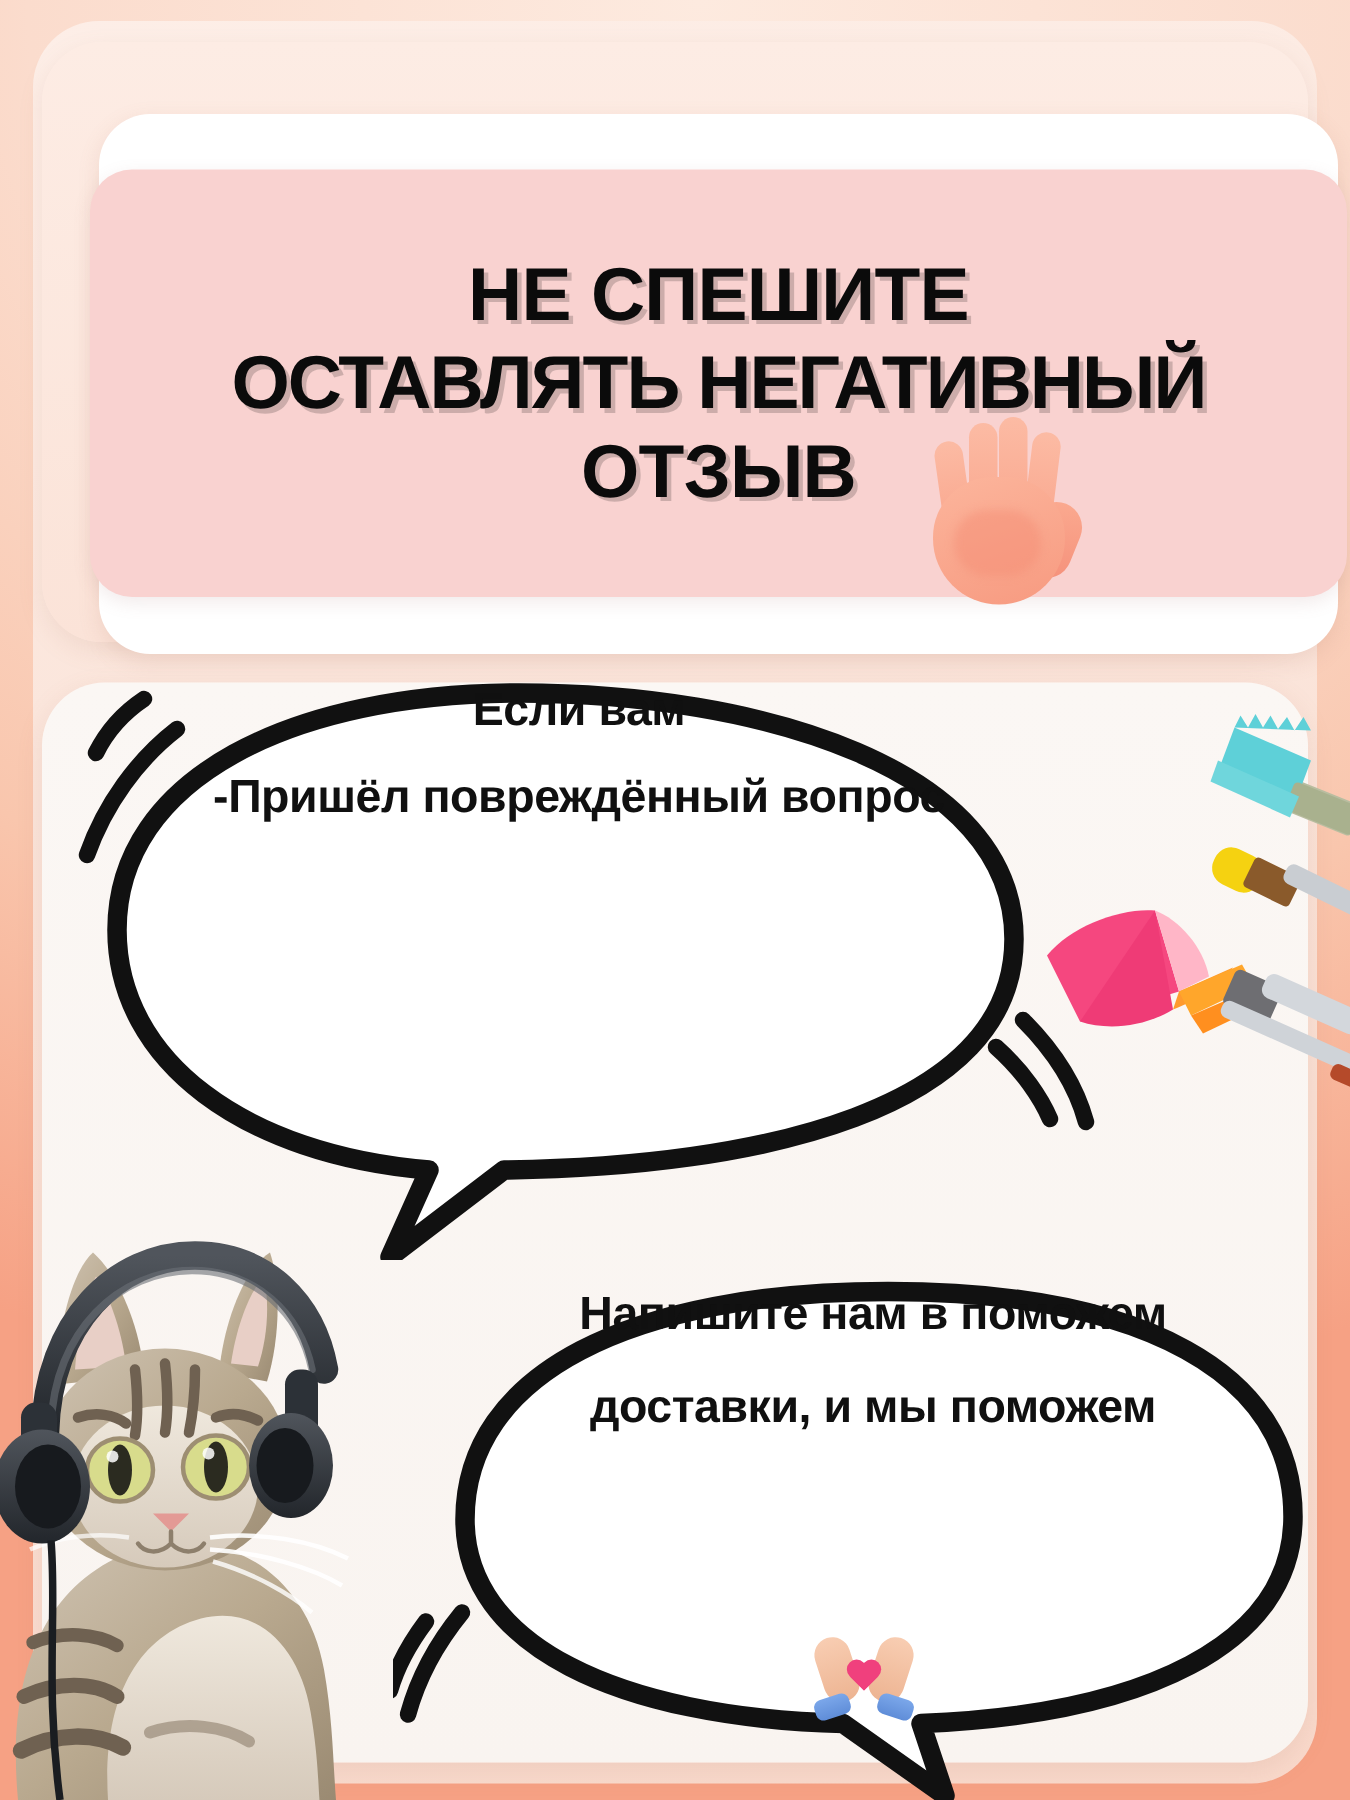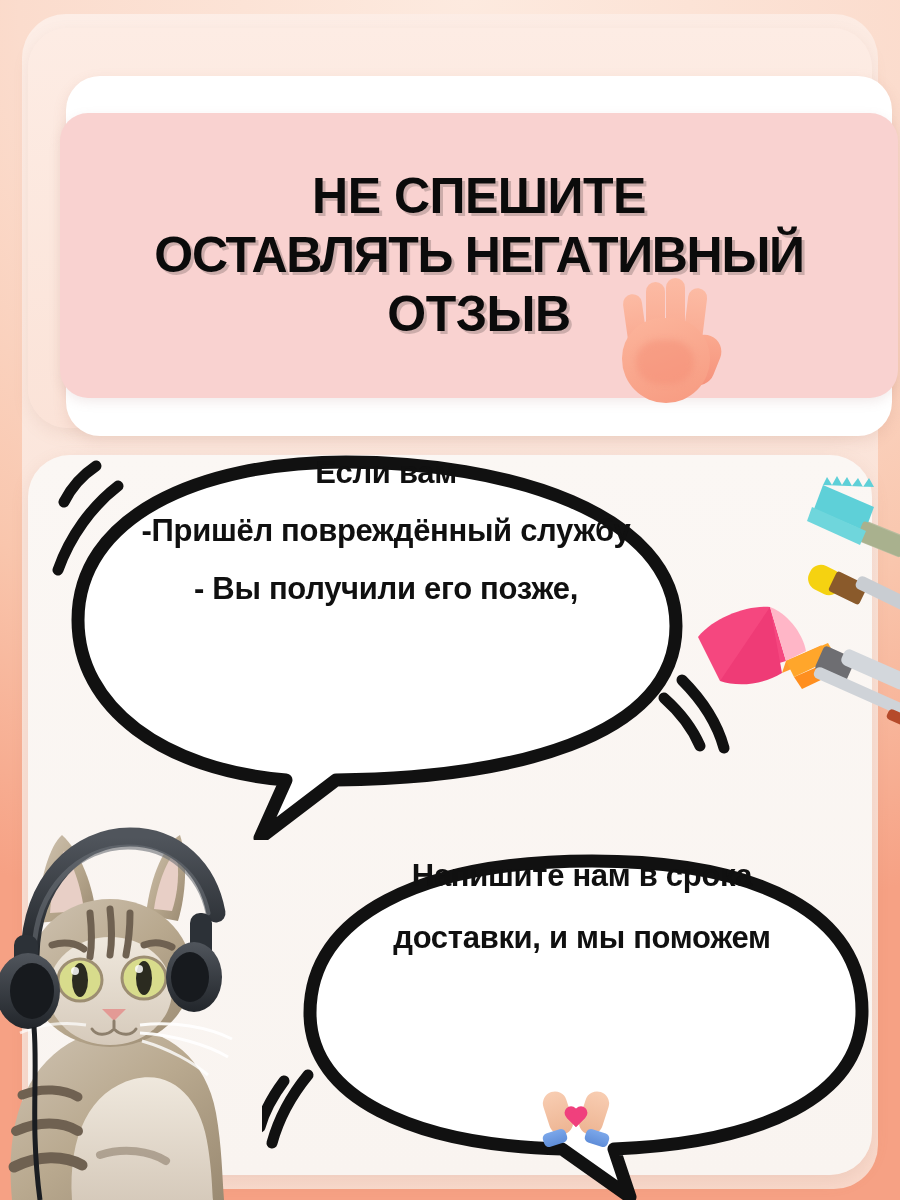--- a/index.html
+++ b/index.html
@@ -191,38 +191,37 @@
                L224 398 L300 340
                C470 338 640 300 640 186
                C640 72 470 22 310 22 Z" fill="#ffffff" stroke="#111111" stroke-width="13" stroke-linejoin="round"></path>
       <path d="M22 130 C34 96 56 66 82 46" fill="none" stroke="#111111" stroke-width="11" stroke-linecap="round"></path>
       <path d="M28 62 C36 46 48 34 60 26" fill="none" stroke="#111111" stroke-width="11" stroke-linecap="round"></path>
       <path d="M646 240 C668 262 682 286 688 308" fill="none" stroke="#111111" stroke-width="11" stroke-linecap="round"></path>
       <path d="M628 258 C646 274 658 292 664 306" fill="none" stroke="#111111" stroke-width="11" stroke-linecap="round"></path>
     </svg>
     <div class="btxt">
       <div class="bl">Если вам</div>
-      <div class="bl">-Пришёл повреждённый службу</div>
-      <div class="bl">- Вы получили его позже,</div>
+      <div class="bl">-Пришёл повреждённый вопрос</div>
     </div>
   </div>
 
   <div class="bubble" id="bubble2" style="left:262px;top:845px;width:640px;height:355px;">
     <svg width="640" height="355" viewBox="0 0 640 355">
       <path d="M330 16
                C160 16 48 70 48 168
                C48 252 150 300 300 304
                L368 352 L352 304
                C500 298 600 252 600 166
                C600 70 500 16 330 16 Z" fill="#ffffff" stroke="#111111" stroke-width="13" stroke-linejoin="round"></path>
       <path d="M46 230 C28 252 16 276 10 298" fill="none" stroke="#111111" stroke-width="11" stroke-linecap="round"></path>
       <path d="M22 236 C10 252 2 268 -2 282" fill="none" stroke="#111111" stroke-width="11" stroke-linecap="round"></path>
     </svg>
     <div class="btxt">
-      <div class="bl">Напишите нам в срока</div>
+      <div class="bl">Напишите нам в поможем</div>
       <div class="bl">доставки, и мы поможем</div>
     </div>
   </div>
 
   <div class="hearthands">
     <div class="hh-hand hh-l"></div>
     <div class="hh-hand hh-r"></div>
     <div class="hh-cuff hh-cl"></div>
     <div class="hh-cuff hh-cr"></div>
     <div class="hh-heart"></div>

